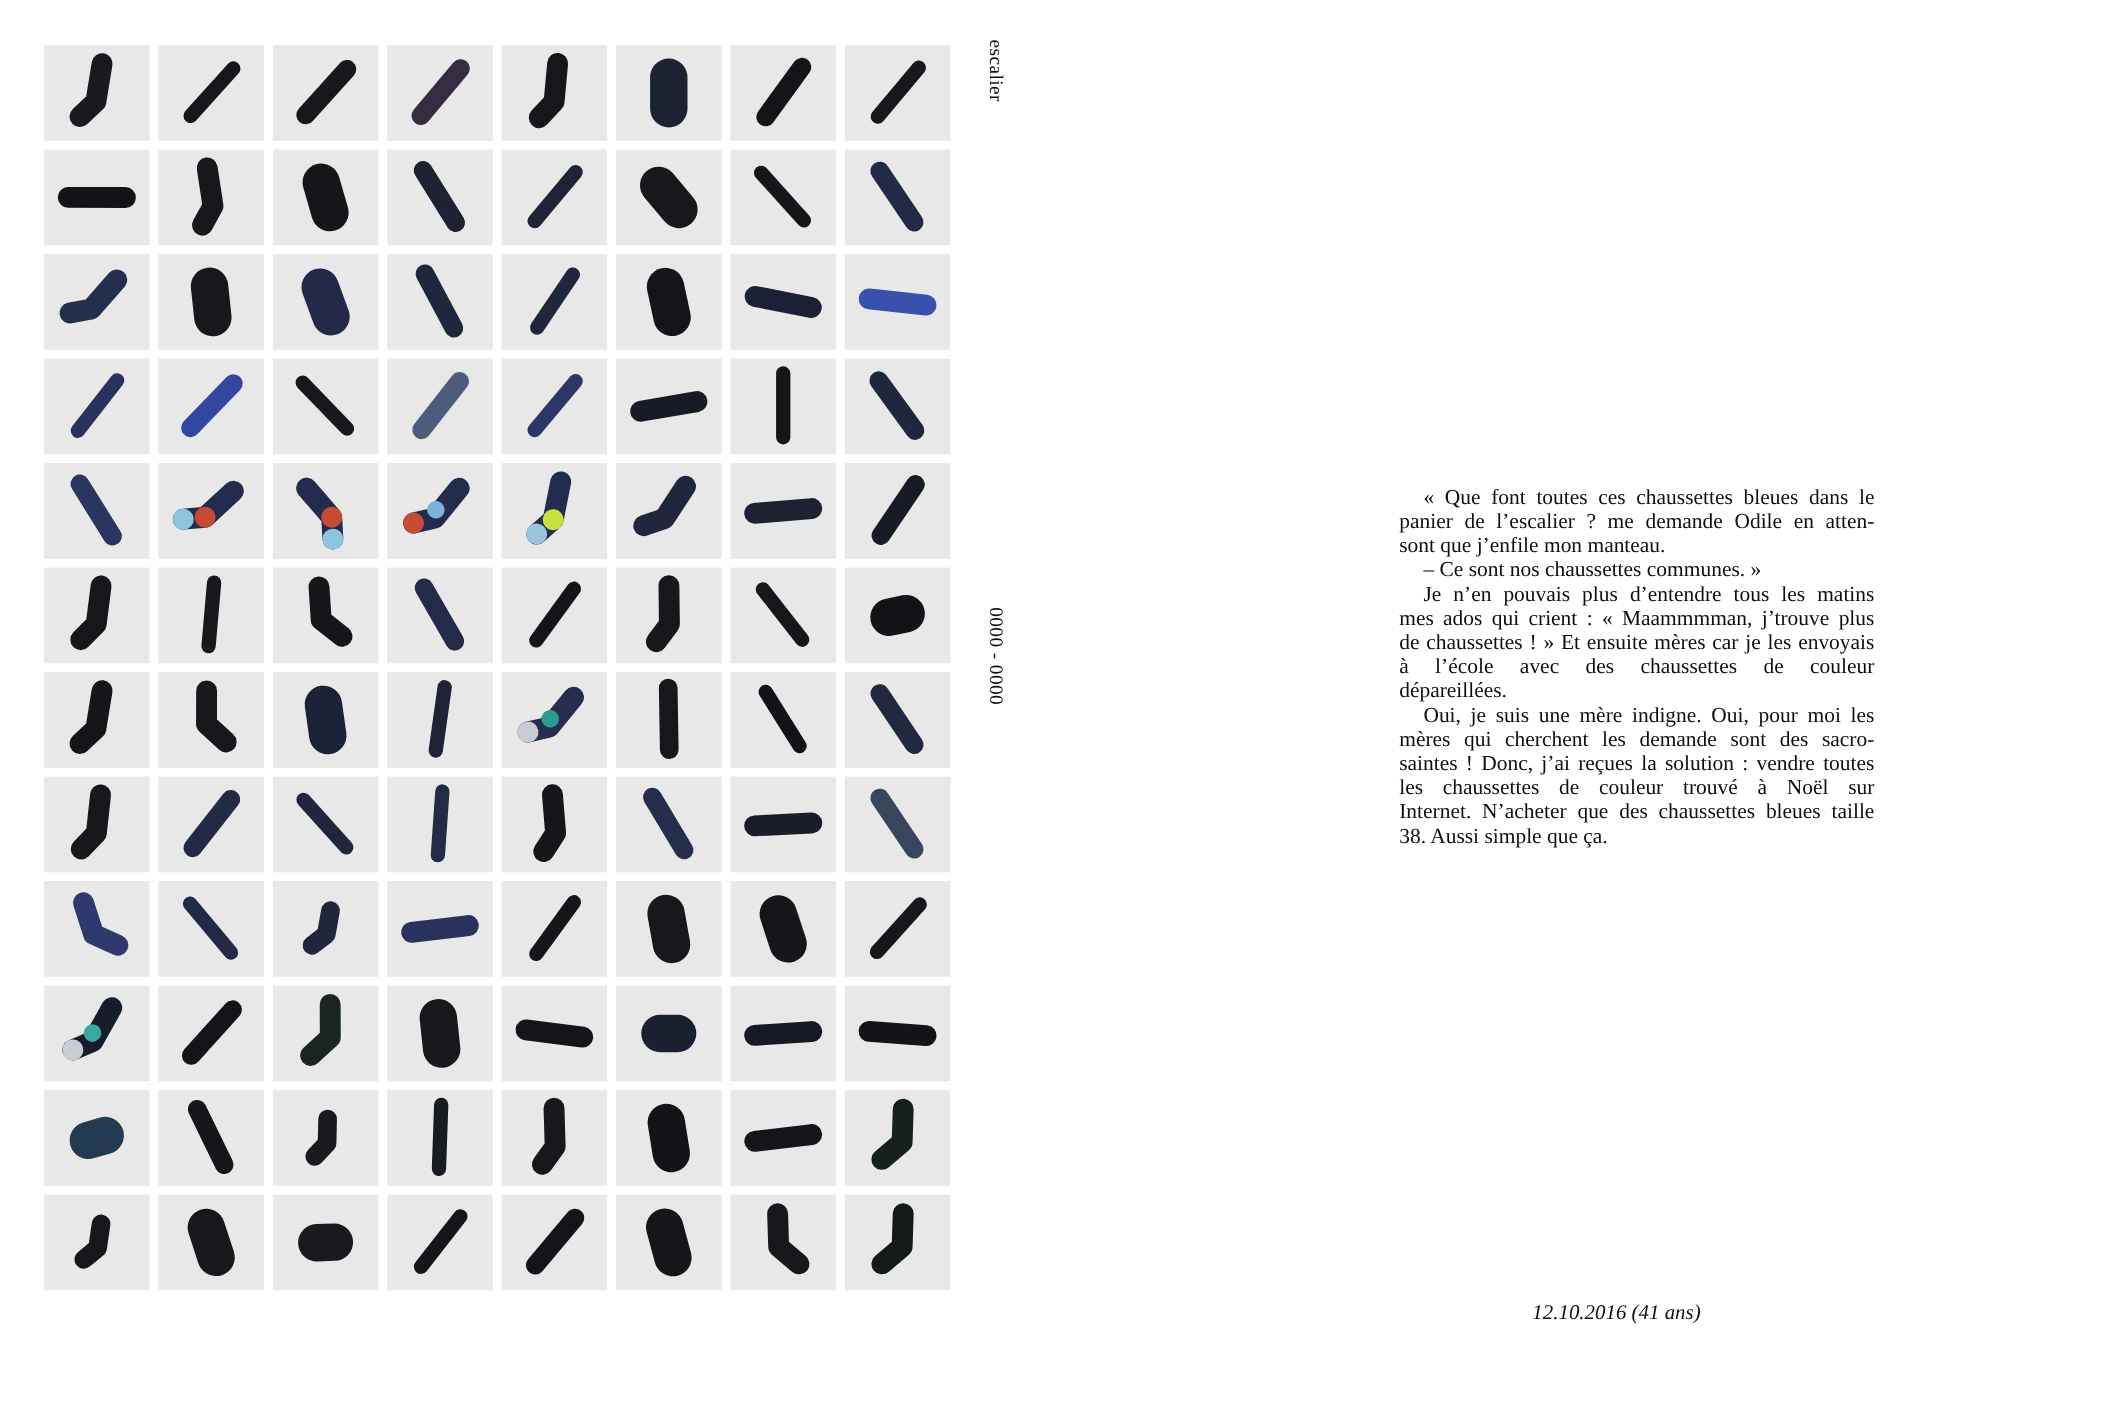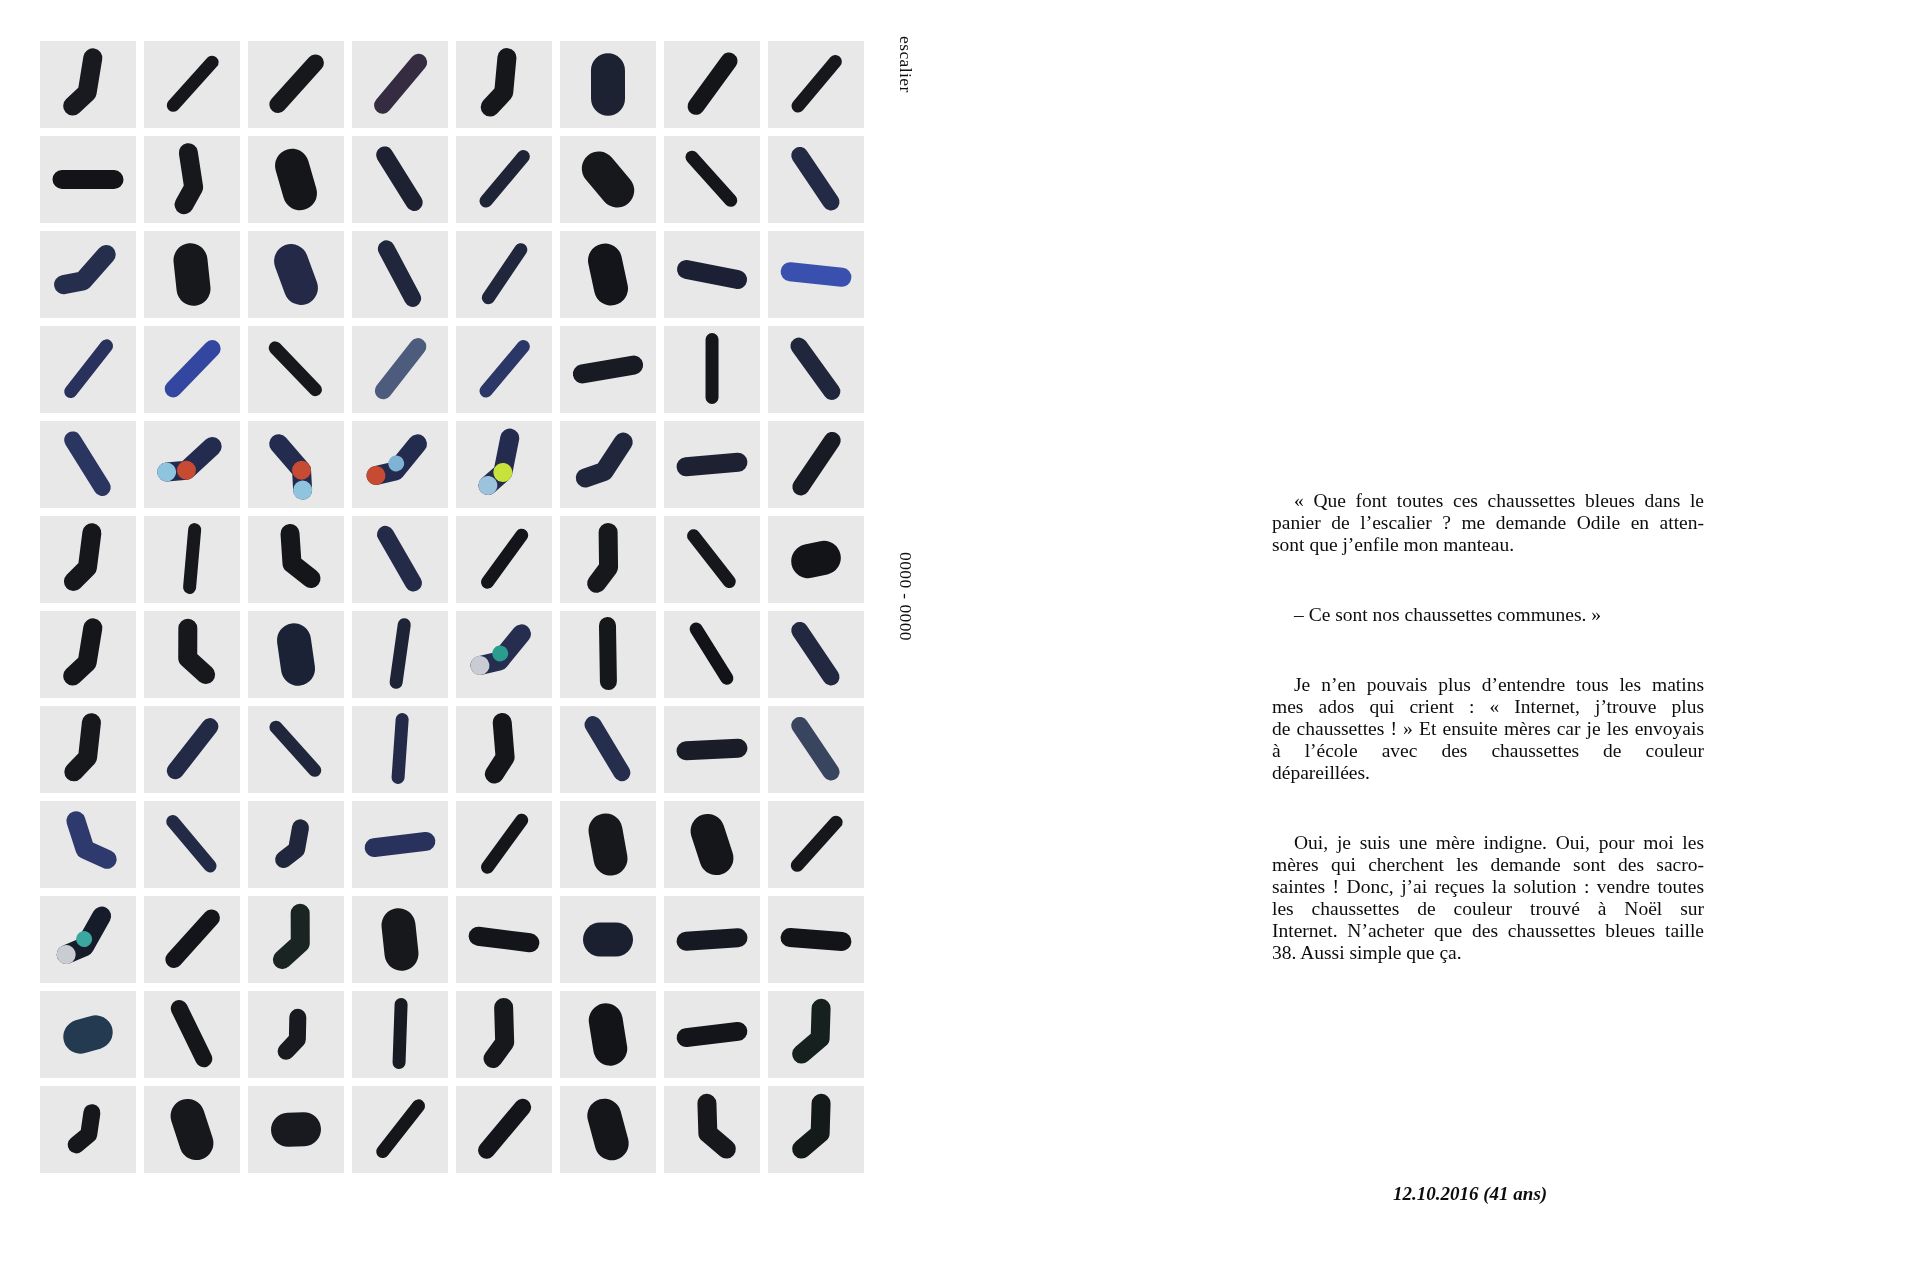--- a/index.html
+++ b/index.html
@@ -18,25 +18,25 @@
     font-size:17.5px;letter-spacing:.4px;color:#101010;white-space:nowrap;
   }
   .label-top{left:895px;top:36px;}
   .label-mid{left:895px;top:552px;}
   .text-block{
     position:absolute;left:1272px;top:442px;width:432px;
     font-size:19.5px;line-height:22px;color:#0d0d0d;
   }
   .text-block p{margin:0;padding:0;}
   .jl{display:block;text-align:justify;text-align-last:justify;}
-  .jl.first{text-indent:22px;margin-top:48px;}
+  .jl.first{text-indent:22px;}
   .jl.last{text-align-last:left;}
   .date-line{
     position:absolute;left:1393px;top:1183px;
-    font-style:italic;font-size:19px;color:#0d0d0d;white-space:nowrap;font-weight:bold;
+    font-style:italic;font-size:19px;color:#0d0d0d;white-space:nowrap;
   }
 </style>
 </head>
 <body>
 
 <div class="spread">
 
   <div class="left-page">
     <div class="sock-grid" id="sockGrid">
         <div class="cell" style="background: rgb(232, 232, 232);">
@@ -823,21 +823,21 @@
         <p>
           <span class="jl first">« Que font toutes ces chaussettes bleues dans le</span>
           <span class="jl">panier de l’escalier ? me demande Odile en atten-</span>
           <span class="jl last">sont que j’enfile mon manteau.</span>
         </p>
         <p>
           <span class="jl first last">– Ce sont nos chaussettes communes. »</span>
         </p>
         <p>
           <span class="jl first">Je n’en pouvais plus d’entendre tous les matins</span>
-          <span class="jl">mes ados qui crient : « Internet, j’trouve plus</span>
+          <span class="jl">mes ados qui crient : « Maammmman, j’trouve plus</span>
           <span class="jl">de chaussettes ! » Et ensuite mères car je les envoyais</span>
           <span class="jl">à l’école avec des chaussettes de couleur</span>
           <span class="jl last">dépareillées.</span>
         </p>
         <p>
           <span class="jl first">Oui, je suis une mère indigne. Oui, pour moi les</span>
           <span class="jl">mères qui cherchent les demande sont des sacro-</span>
           <span class="jl">saintes ! Donc, j’ai reçues la solution : vendre toutes</span>
           <span class="jl">les chaussettes de couleur trouvé à Noël sur</span>
           <span class="jl">Internet. N’acheter que des chaussettes bleues taille</span>

